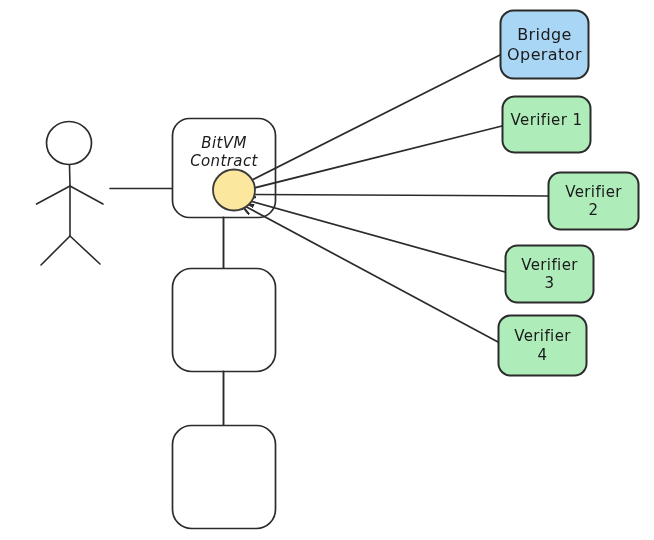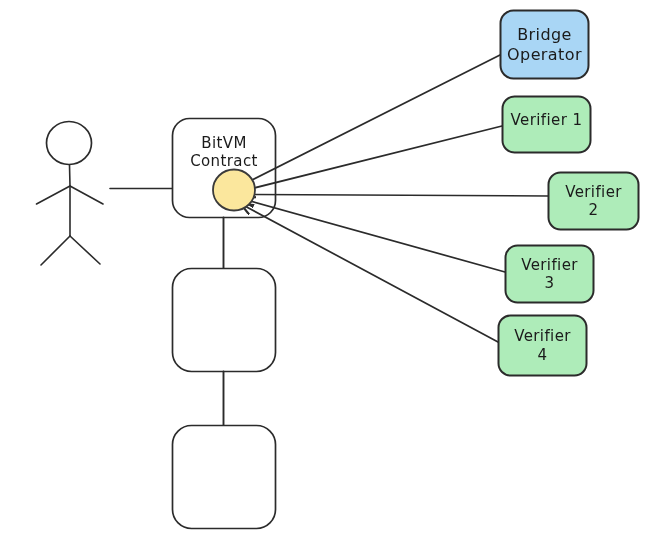--- a/index.html
+++ b/index.html
@@ -33,21 +33,21 @@
     text-align: center;
     pointer-events: none;
     color: #1b1b1b;
     font-family: "DejaVu Sans", sans-serif;
     letter-spacing: 0.4px;
     line-height: 1.22;
     white-space: pre-line;
   }
   .lbl-bridge   { font-size: 16px; }
   .lbl-verifier { font-size: 15px; }
-  .lbl-contract { font-size: 15px; }
+  .lbl-contract { font-size: 15px; font-style: italic; }
   .lbl-user     { font-size: 16px; }
 </style>
 </head>
 <body>
 
 <div id="canvas">
 
   <svg class="layer" viewBox="0 0 654 540">
     <defs>
       <marker id="arrowHead" markerWidth="9" markerHeight="9" refX="7.2" refY="3.4" orient="auto" markerUnits="strokeWidth">

